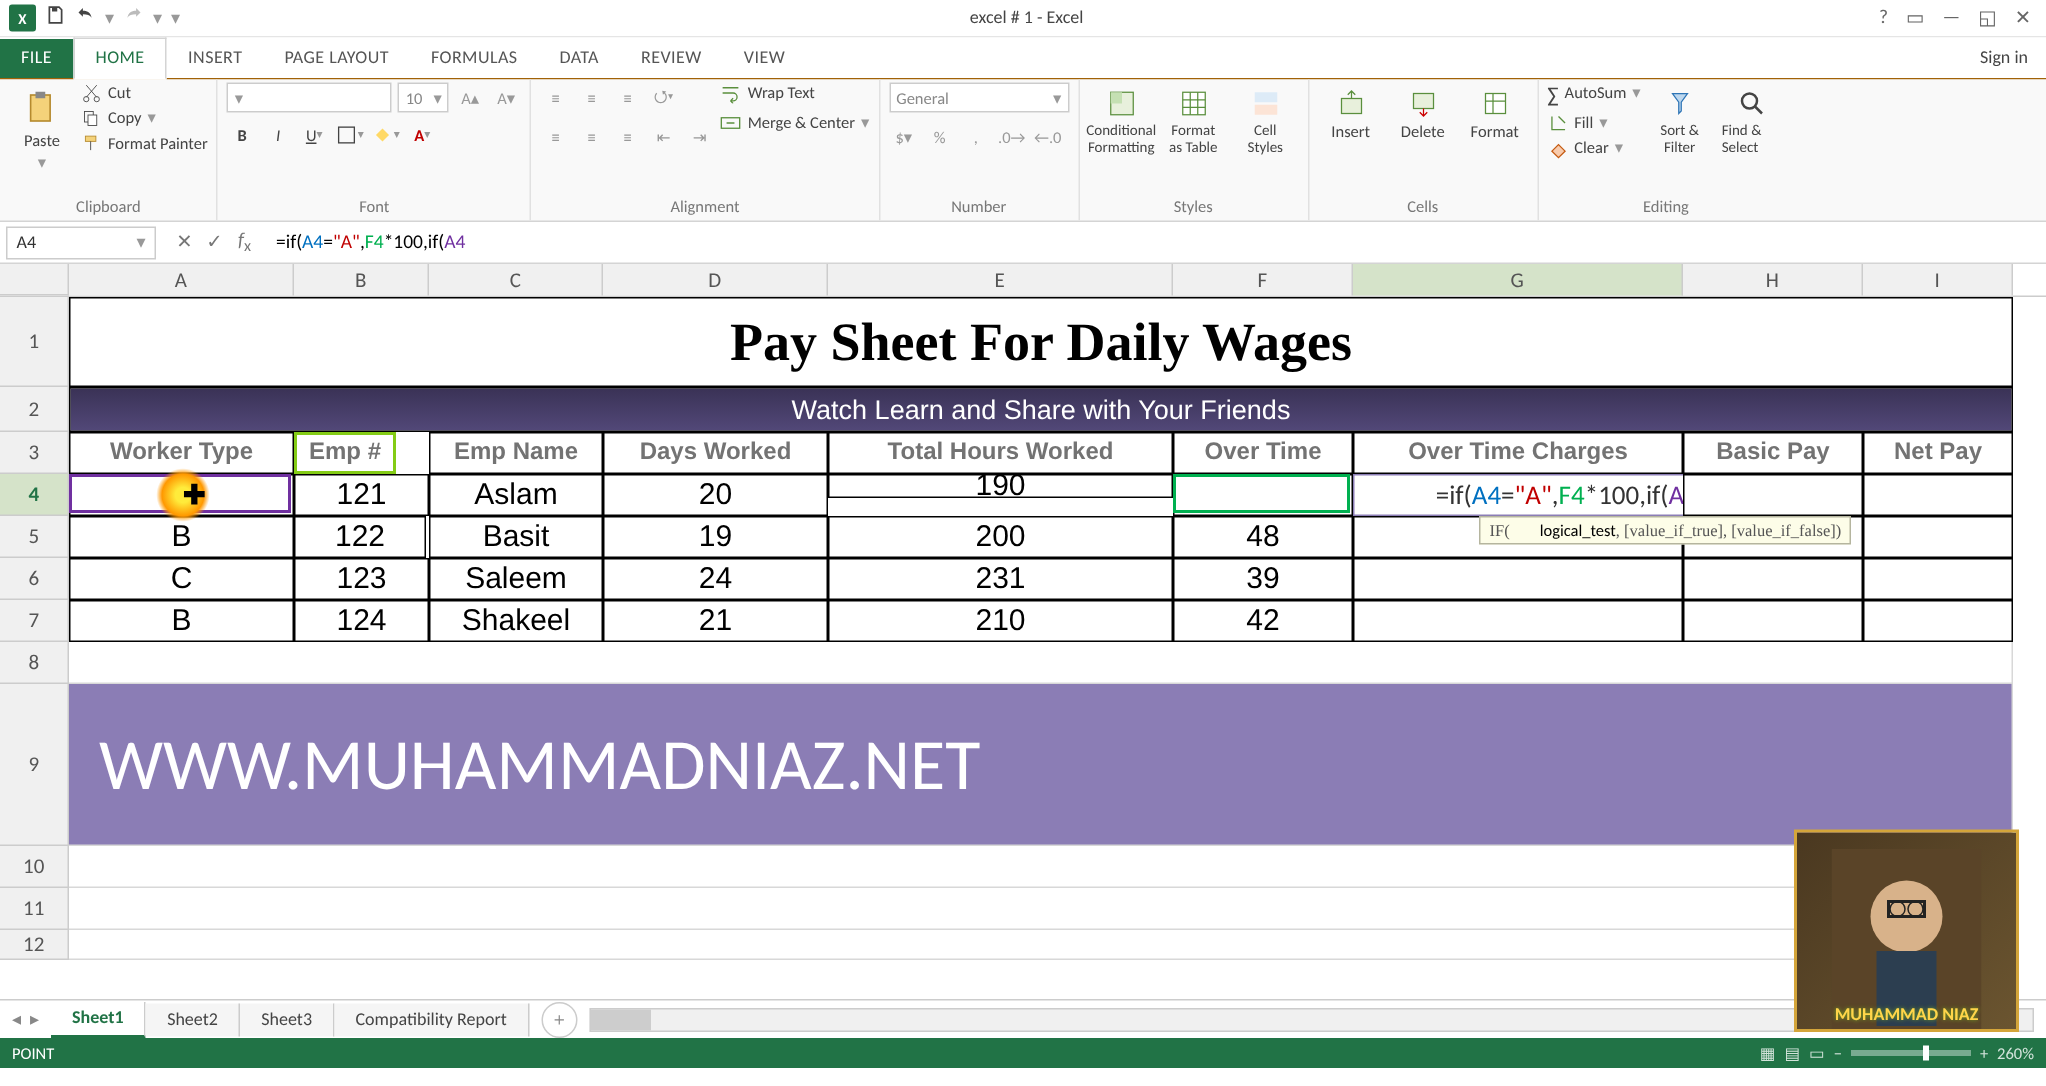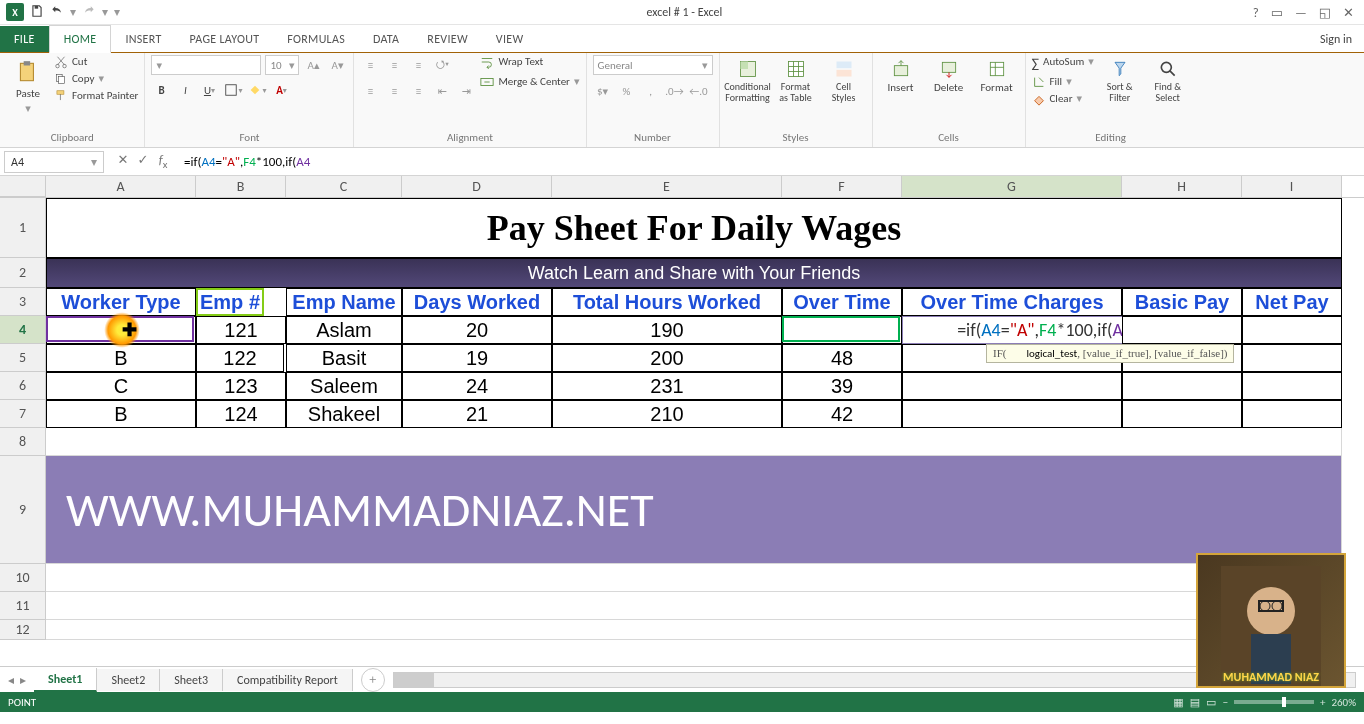--- a/index.html
+++ b/index.html
@@ -55,21 +55,21 @@
 .rows { display:flex;}
 .rowhdrs { width:46px; display:flex; flex-direction:column;}
 .rh { background:#f0f0f0; border-right:1px solid #ccc; border-bottom:1px solid #ccc; display:flex; align-items:center; justify-content:center; font-size:14px; color:#555;}
 .rh.active{ background:#d5e3c9; color:#217346; font-weight:600;}
 .cells { position:relative; flex:1;}
 .cell { position:absolute; border-right:1px solid #d8d8d8; border-bottom:1px solid #d8d8d8; display:flex; align-items:center; font-size:13px; padding:0 4px; background:#fff;}
 
 
 .title-cell { font-family: "Times New Roman", Georgia, serif; font-size:36px; font-weight:bold; justify-content:center; color:#000;}
 .sub-cell { background:linear-gradient(#3a3256,#524878); color:#fff; font-size:18px; justify-content:center; font-family:Arial,sans-serif;}
-.hdr-cell { font-family:Arial,sans-serif; font-size:20px; font-weight:bold; color:#1d4ed8; justify-content:center; white-space:nowrap;}
+.hdr-cell { font-family:Arial,sans-serif; font-size:16px; font-weight:bold; color:#737373; justify-content:center; white-space:nowrap;}
 .data-cell { font-family:Arial,sans-serif; font-size:20px; color:#000; justify-content:center;}
 .url-cell { background:#8b7db5; color:#fff; font-size:48px; font-weight:500; font-family:Calibri,sans-serif; padding-left:20px;}
 .editing { border:1px solid #8b7db5 !important; font-family:Calibri,sans-serif; font-size:18px; justify-content:flex-end; padding-right:4px;}
 
 
 .marquee { position:absolute; border:2px dashed #217346; pointer-events:none; background:rgba(255,255,0,0);}
 .cursor-glow { position:absolute; width:36px; height:36px; border-radius:50%; background:radial-gradient(circle,#ffeb3b 20%, #ff9800 55%, rgba(255,152,0,0) 70%); pointer-events:none;}
 .plus-cursor{position:absolute; font-size:18px; font-weight:bold; color:#000; pointer-events:none;}
 
 
@@ -370,21 +370,21 @@
           <svg viewBox="0 0 24 24">
             <path d="M6 4h12l-5 7v7l-2 2v-9z" fill="#bdd7ee" stroke="#2e75b6"></path>
           </svg>
           <span style="font-size:10px; line-height:1.1; text-align:center;">Sort &amp; Filter</span>
         </div>
       <div class="big-btn sm">
           <svg viewBox="0 0 24 24">
             <circle cx="10" cy="10" r="6" fill="none" stroke="#444" stroke-width="2"></circle>
             <path d="M14 14l6 6" stroke="#444" stroke-width="2"></path>
           </svg>
-          <span style="font-size:10px; line-height:1.1; text-align:center;">Find &amp; Select</span>
+          <span style="font-size:10px; line-height:1.1; text-align:left;">Find &amp; Select</span>
         </div>
     </div>
     <div class="group-label">Editing</div>
   </div>
 </div>
 
 <div class="fxbar">
   <div class="namebox">
       <span>A4</span>
       <span class="grey">▾</span>
@@ -440,21 +440,21 @@
       <div class="cell hdr-cell" style="left:506px;top:90px;width:230px;height:28px;border:1px solid #000;">Total Hours Worked</div>
       <div class="cell hdr-cell" style="left:736px;top:90px;width:120px;height:28px;border:1px solid #000;">Over Time</div>
       <div class="cell hdr-cell" style="left:856px;top:90px;width:220px;height:28px;border:1px solid #000;">Over Time Charges</div>
       <div class="cell hdr-cell" style="left:1076px;top:90px;width:120px;height:28px;border:1px solid #000;">Basic Pay</div>
       <div class="cell hdr-cell" style="left:1196px;top:90px;width:100px;height:28px;border:1px solid #000;">Net Pay</div>
 
       <div class="cell data-cell" style="left:0;top:118px;width:150px;height:28px;border:1px solid #000;">A</div>
       <div class="cell data-cell" style="left:150px;top:118px;width:90px;height:28px;border:1px solid #000;">121</div>
       <div class="cell data-cell" style="left:240px;top:118px;width:116px;height:28px;border:1px solid #000;">Aslam</div>
       <div class="cell data-cell" style="left:356px;top:118px;width:150px;height:28px;border:1px solid #000;">20</div>
-      <div class="cell data-cell" style="left:506px;top:118px;width:230px;height:28px;border:1px solid #000;">190</div>
+      <div class="cell data-cell" style="left:506px;top:118px;width:230px;height:16px;border:1px solid #000;">190</div>
       <div class="cell data-cell" style="left:736px;top:118px;width:120px;height:28px;border:1px solid #000;"></div>
       <div class="cell editing" style="left:856px;top:118px;width:240px;height:28px;">
         <span style="white-space:nowrap;">=if(<span style="color:#0070c0">A4</span>=<span style="color:#c00000">"A"</span>,<span style="color:#00b050">F4</span>*100,if(<span style="color:#7030a0">A4</span><span style="border-left:1px solid #000; animation:blink 1s infinite;">&nbsp;</span></span>
       </div>
       <div class="cell data-cell" style="left:1076px;top:118px;width:120px;height:28px;border:1px solid #000;"></div>
       <div class="cell data-cell" style="left:1196px;top:118px;width:100px;height:28px;border:1px solid #000;"></div>
 
       <div class="cell data-cell" style="left:0;top:146px;width:150px;height:28px;border:1px solid #000;">B</div>
       <div class="cell data-cell" style="left:150px;top:146px;width:88px;height:28px;border:1px solid #000;">122</div>
       <div class="cell data-cell" style="left:240px;top:146px;width:116px;height:28px;border:1px solid #000;">Basit</div>

